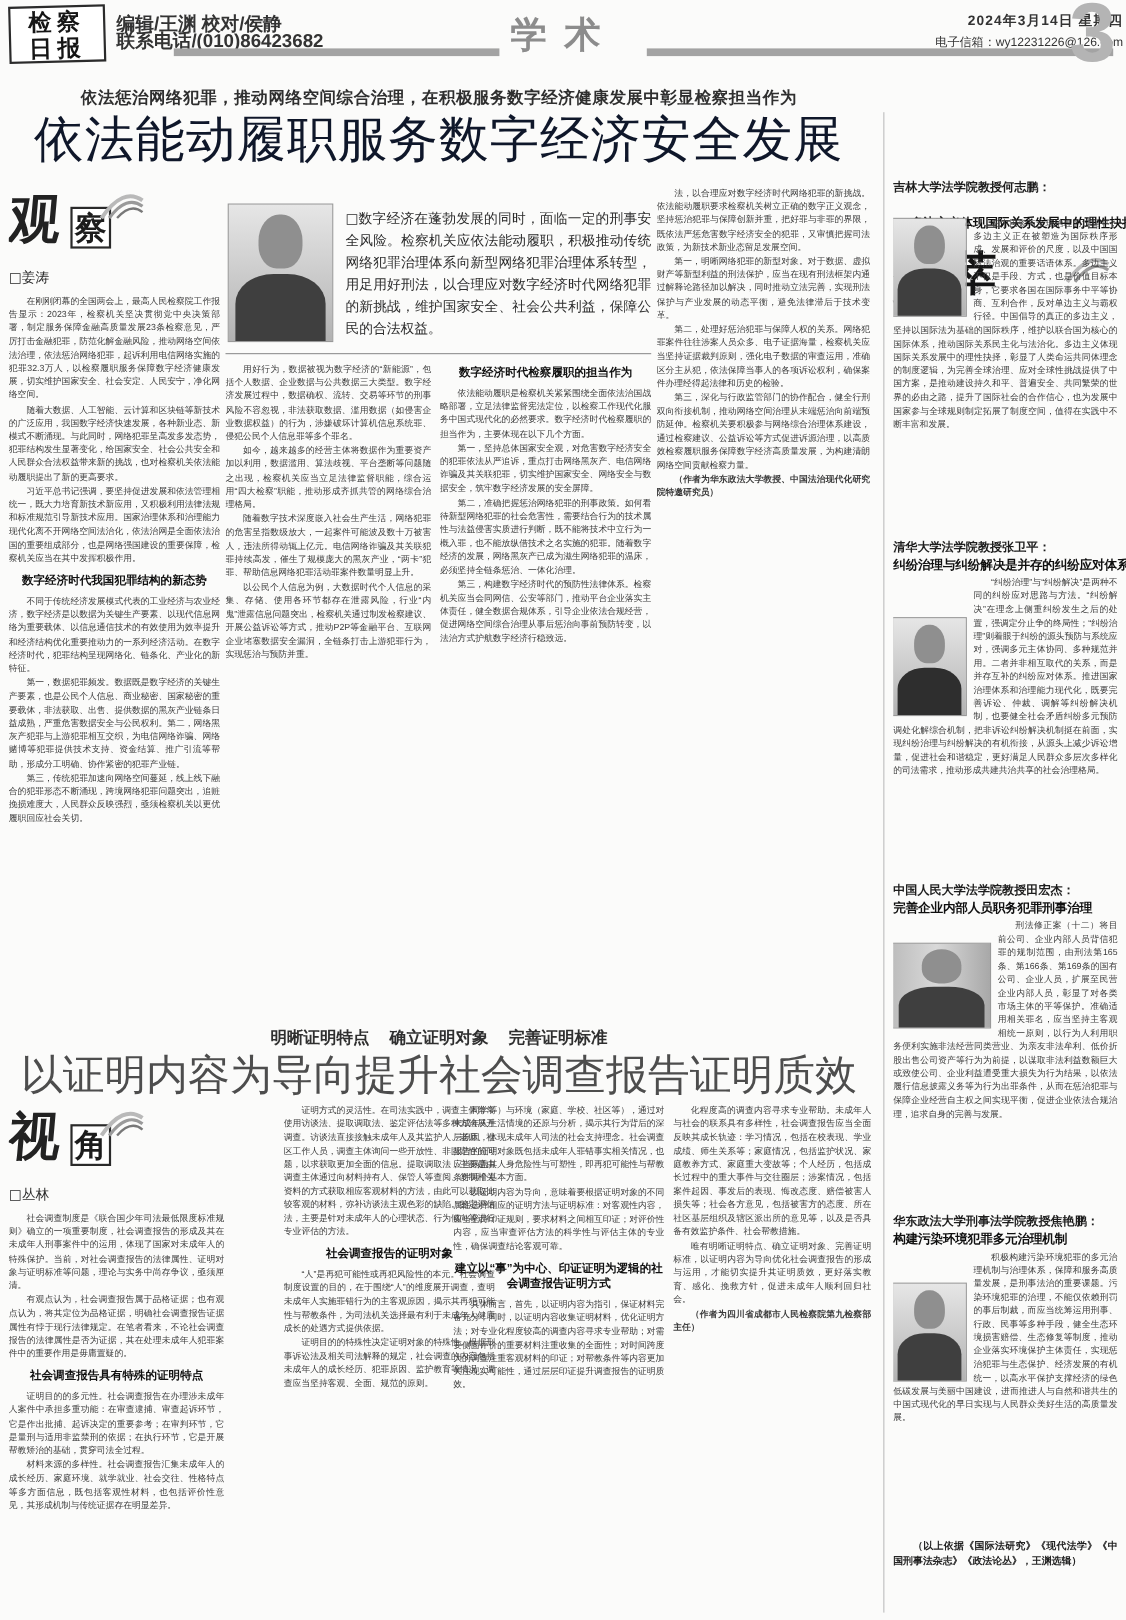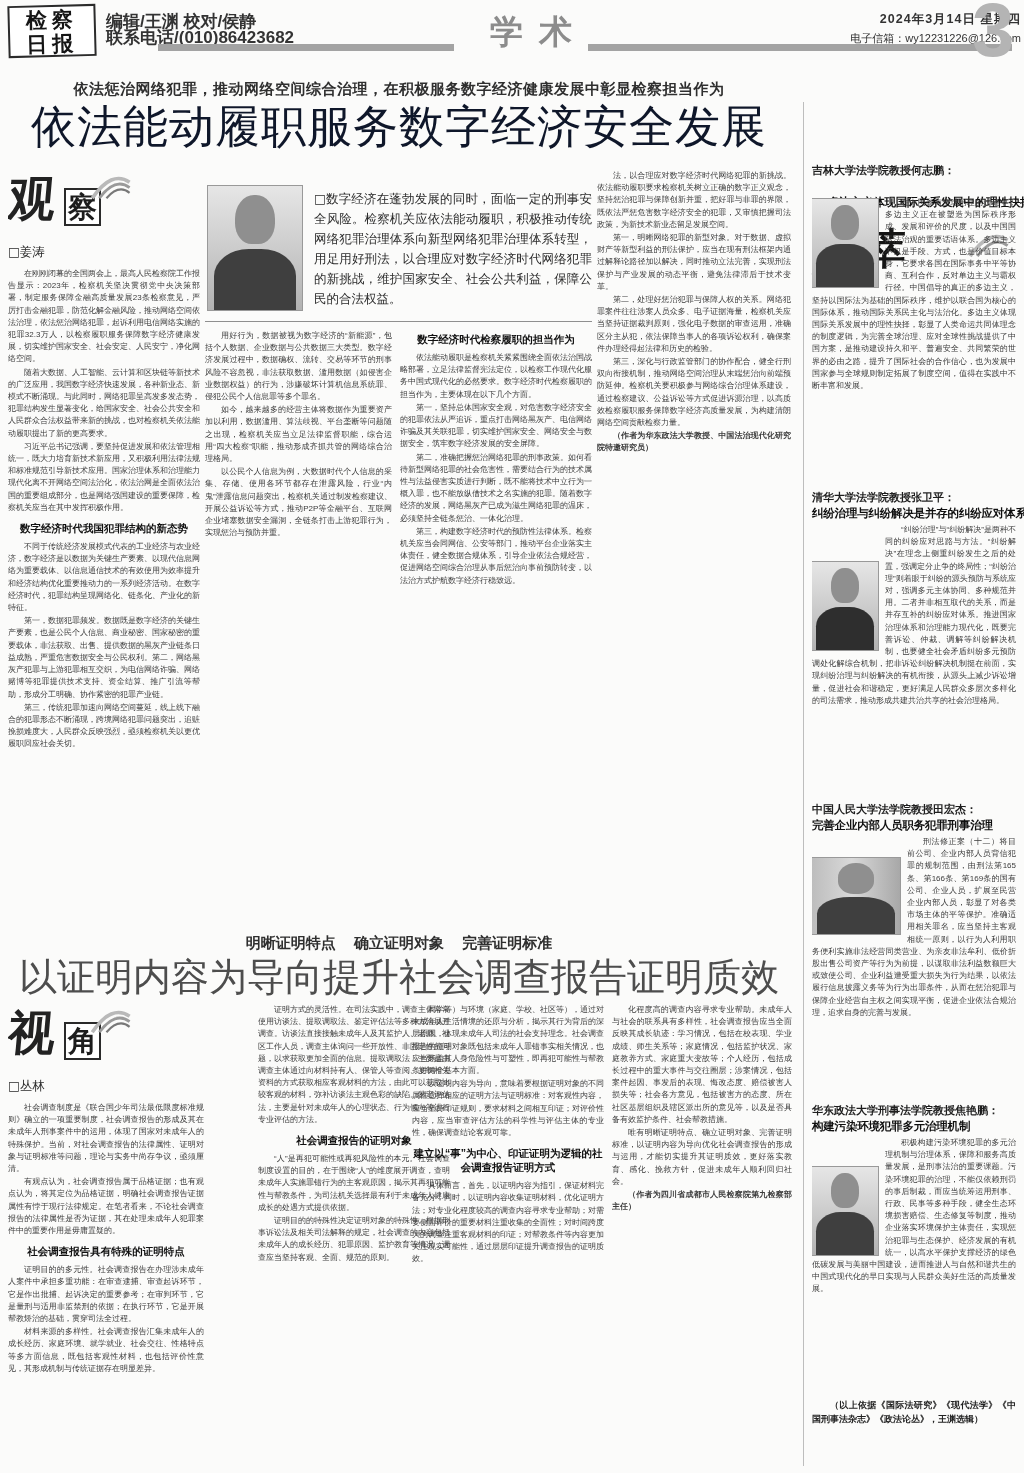--- a/index.html
+++ b/index.html
@@ -6,21 +6,21 @@
   html,body { width:1024px; height:1473px; }
   body { position:relative; background:#fbfbfa; font-family:"Liberation Sans", sans-serif; color:#222; overflow:hidden; }
   .abs { position:absolute; }
 
   
   .seal { left:8px; top:5px; width:88px; height:52px; border:2px solid #2b2b2b; transform:rotate(-1.5deg);
           font-family:"DejaVu Serif", serif; font-weight:bold; font-size:21px; line-height:24px;
           text-align:center; letter-spacing:5px; padding-top:1px; color:#151515; background:#fff; }
   .edit-lines { left:106px; top:14px; font-size:17px; font-weight:bold; color:#333; line-height:16px; }
   .hdr-bar { height:7px; background:#a3a3a3; top:44px; }
-  .section-title { left:448px; top:10px; width:140px; text-align:right; font-size:33px; font-weight:bold;
+  .section-title { left:448px; top:10px; width:140px; text-align:left; font-size:33px; font-weight:bold;
                    color:#8c8c8c; letter-spacing:16px; text-indent:16px;font-family:Liberation Serif, serif; }
   .date-block { left:726px; top:11px; width:295px; text-align:right; color:#333; }
   .date-block .d1 { font-size:12.5px; font-weight:bold; letter-spacing:1px; }
   .date-block .d2 { font-size:11px; margin-top:3px; }
   .page-no { left:972px; top:-14px; font-size:76px; font-weight:bold; color:#b4b4b4; }
 
   
   .kicker { left:0; top:80px; width:798px; text-align:center; font-size:15px; font-weight:bold; color:#2f2f2f; letter-spacing:.5px; }
   .headline-1 { left:0; top:97px; width:798px; text-align:center; font-family:"Liberation Serif","DejaVu Serif",serif;
                 font-weight:normal; font-size:45px; color:#0f172a; letter-spacing:1px; }
@@ -121,20 +121,21 @@
 <div class="abs portrait main-photo"></div>
 <div class="abs intro-box">
   <p style="text-indent:0;">□数字经济在蓬勃发展的同时，面临一定的刑事安全风险。检察机关应依法能动履职，积极推动传统网络犯罪治理体系向新型网络犯罪治理体系转型，用足用好刑法，以合理应对数字经济时代网络犯罪的新挑战，维护国家安全、社会公共利益，保障公民的合法权益。</p>
 </div>
 <div class="abs divider-h"></div>
 
 <div class="abs colbox" style="left:205px;top:330px;width:187px;height:572px;">
   <div>
       <p>用好行为，数据被视为数字经济的“新能源”，包括个人数据、企业数据与公共数据三大类型。数字经济发展过程中，数据确权、流转、交易等环节的刑事风险不容忽视，非法获取数据、滥用数据（如侵害企业数据权益）的行为，涉嫌破坏计算机信息系统罪、侵犯公民个人信息罪等多个罪名。</p>
       <p>如今，越来越多的经营主体将数据作为重要资产加以利用，数据滥用、算法歧视、平台垄断等问题随之出现，检察机关应当立足法律监督职能，综合运用“四大检察”职能，推动形成齐抓共管的网络综合治理格局。</p>
+      <p>随着数字技术深度嵌入社会生产生活，网络犯罪的危害呈指数级放大，一起案件可能波及数十万被害人，违法所得动辄上亿元。电信网络诈骗及其关联犯罪持续高发，催生了规模庞大的黑灰产业，“两卡”犯罪、帮助信息网络犯罪活动罪案件数量明显上升。</p>
       <p>以公民个人信息为例，大数据时代个人信息的采集、存储、使用各环节都存在泄露风险，行业“内鬼”泄露信息问题突出，检察机关通过制发检察建议、开展公益诉讼等方式，推动P2P等金融平台、互联网企业堵塞数据安全漏洞，全链条打击上游犯罪行为，实现惩治与预防并重。</p>
     </div>
 </div>
 
 <div class="abs colbox" style="left:400px;top:330px;width:192px;height:572px;">
   <h3 class="sub" style="margin-top:2px;">数字经济时代检察履职的担当作为</h3>
   <div>
       <p>依法能动履职是检察机关紧紧围绕全面依法治国战略部署，立足法律监督宪法定位，以检察工作现代化服务中国式现代化的必然要求。数字经济时代检察履职的担当作为，主要体现在以下几个方面。</p>
       <p>第一，坚持总体国家安全观，对危害数字经济安全的犯罪依法从严追诉，重点打击网络黑灰产、电信网络诈骗及其关联犯罪，切实维护国家安全、网络安全与数据安全，筑牢数字经济发展的安全屏障。</p>
       <p>第二，准确把握惩治网络犯罪的刑事政策。如何看待新型网络犯罪的社会危害性，需要结合行为的技术属性与法益侵害实质进行判断，既不能将技术中立行为一概入罪，也不能放纵借技术之名实施的犯罪。随着数字经济的发展，网络黑灰产已成为滋生网络犯罪的温床，必须坚持全链条惩治、一体化治理。</p>

